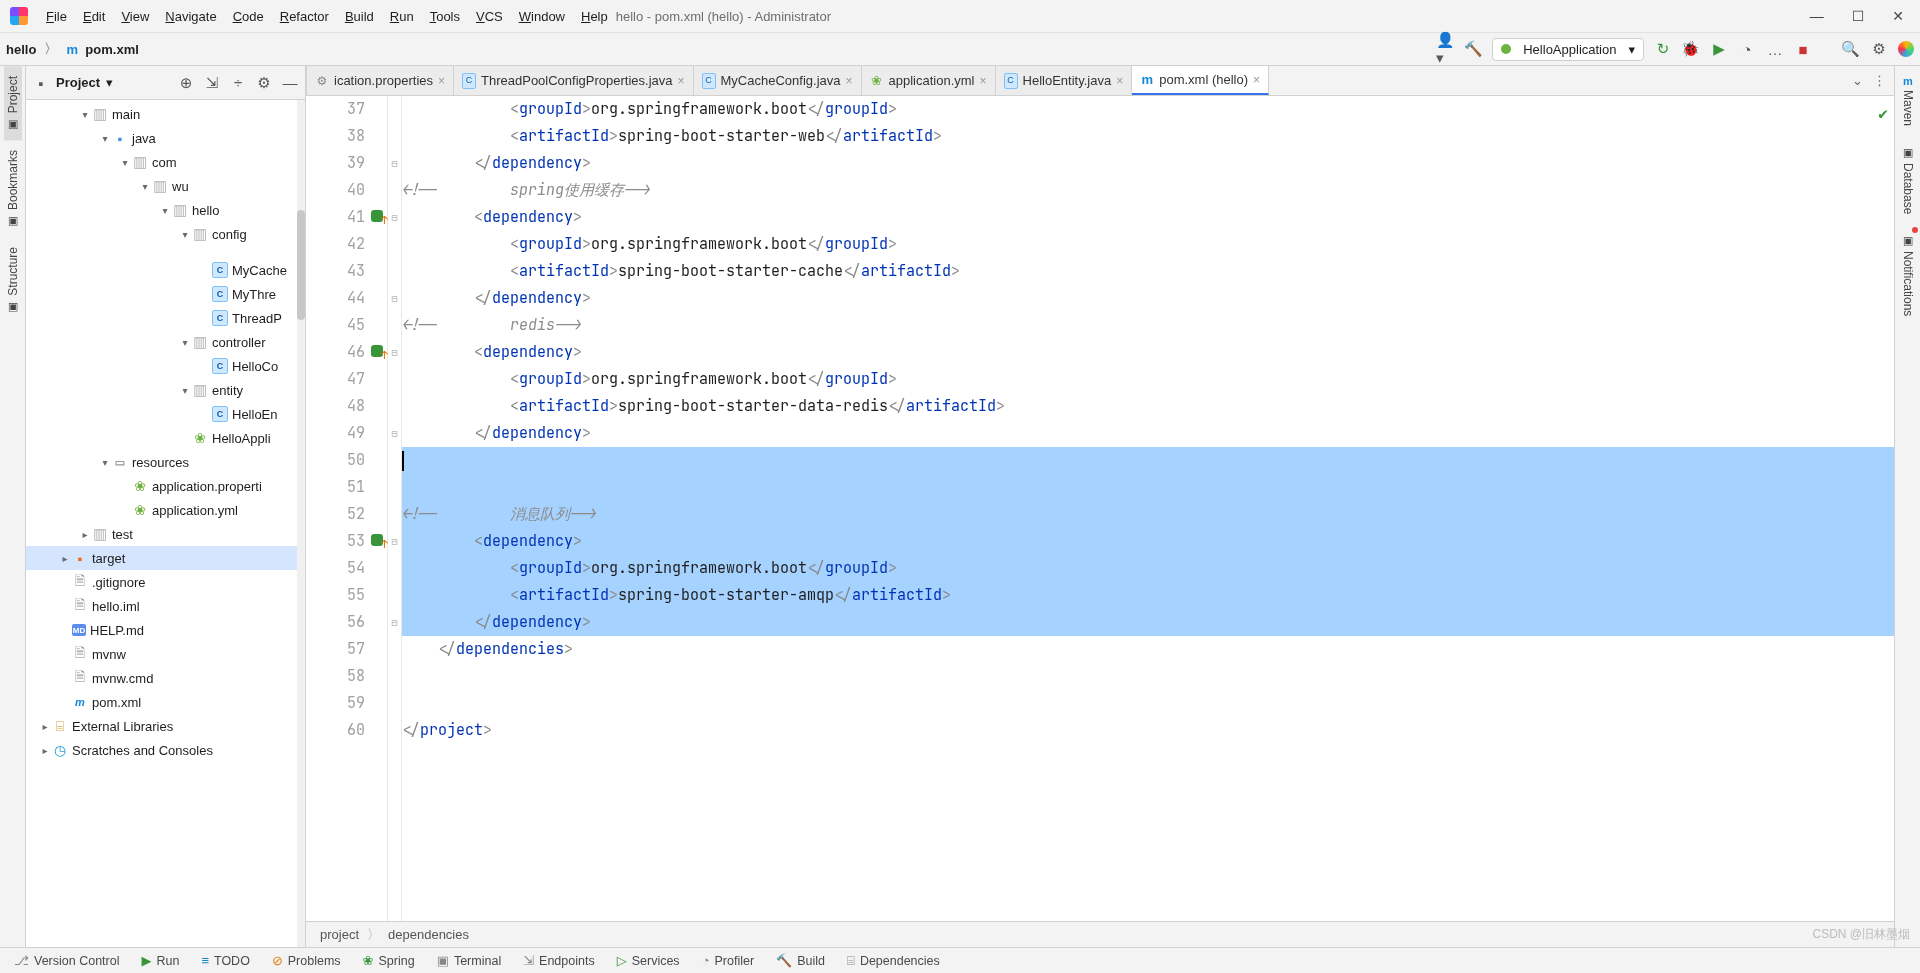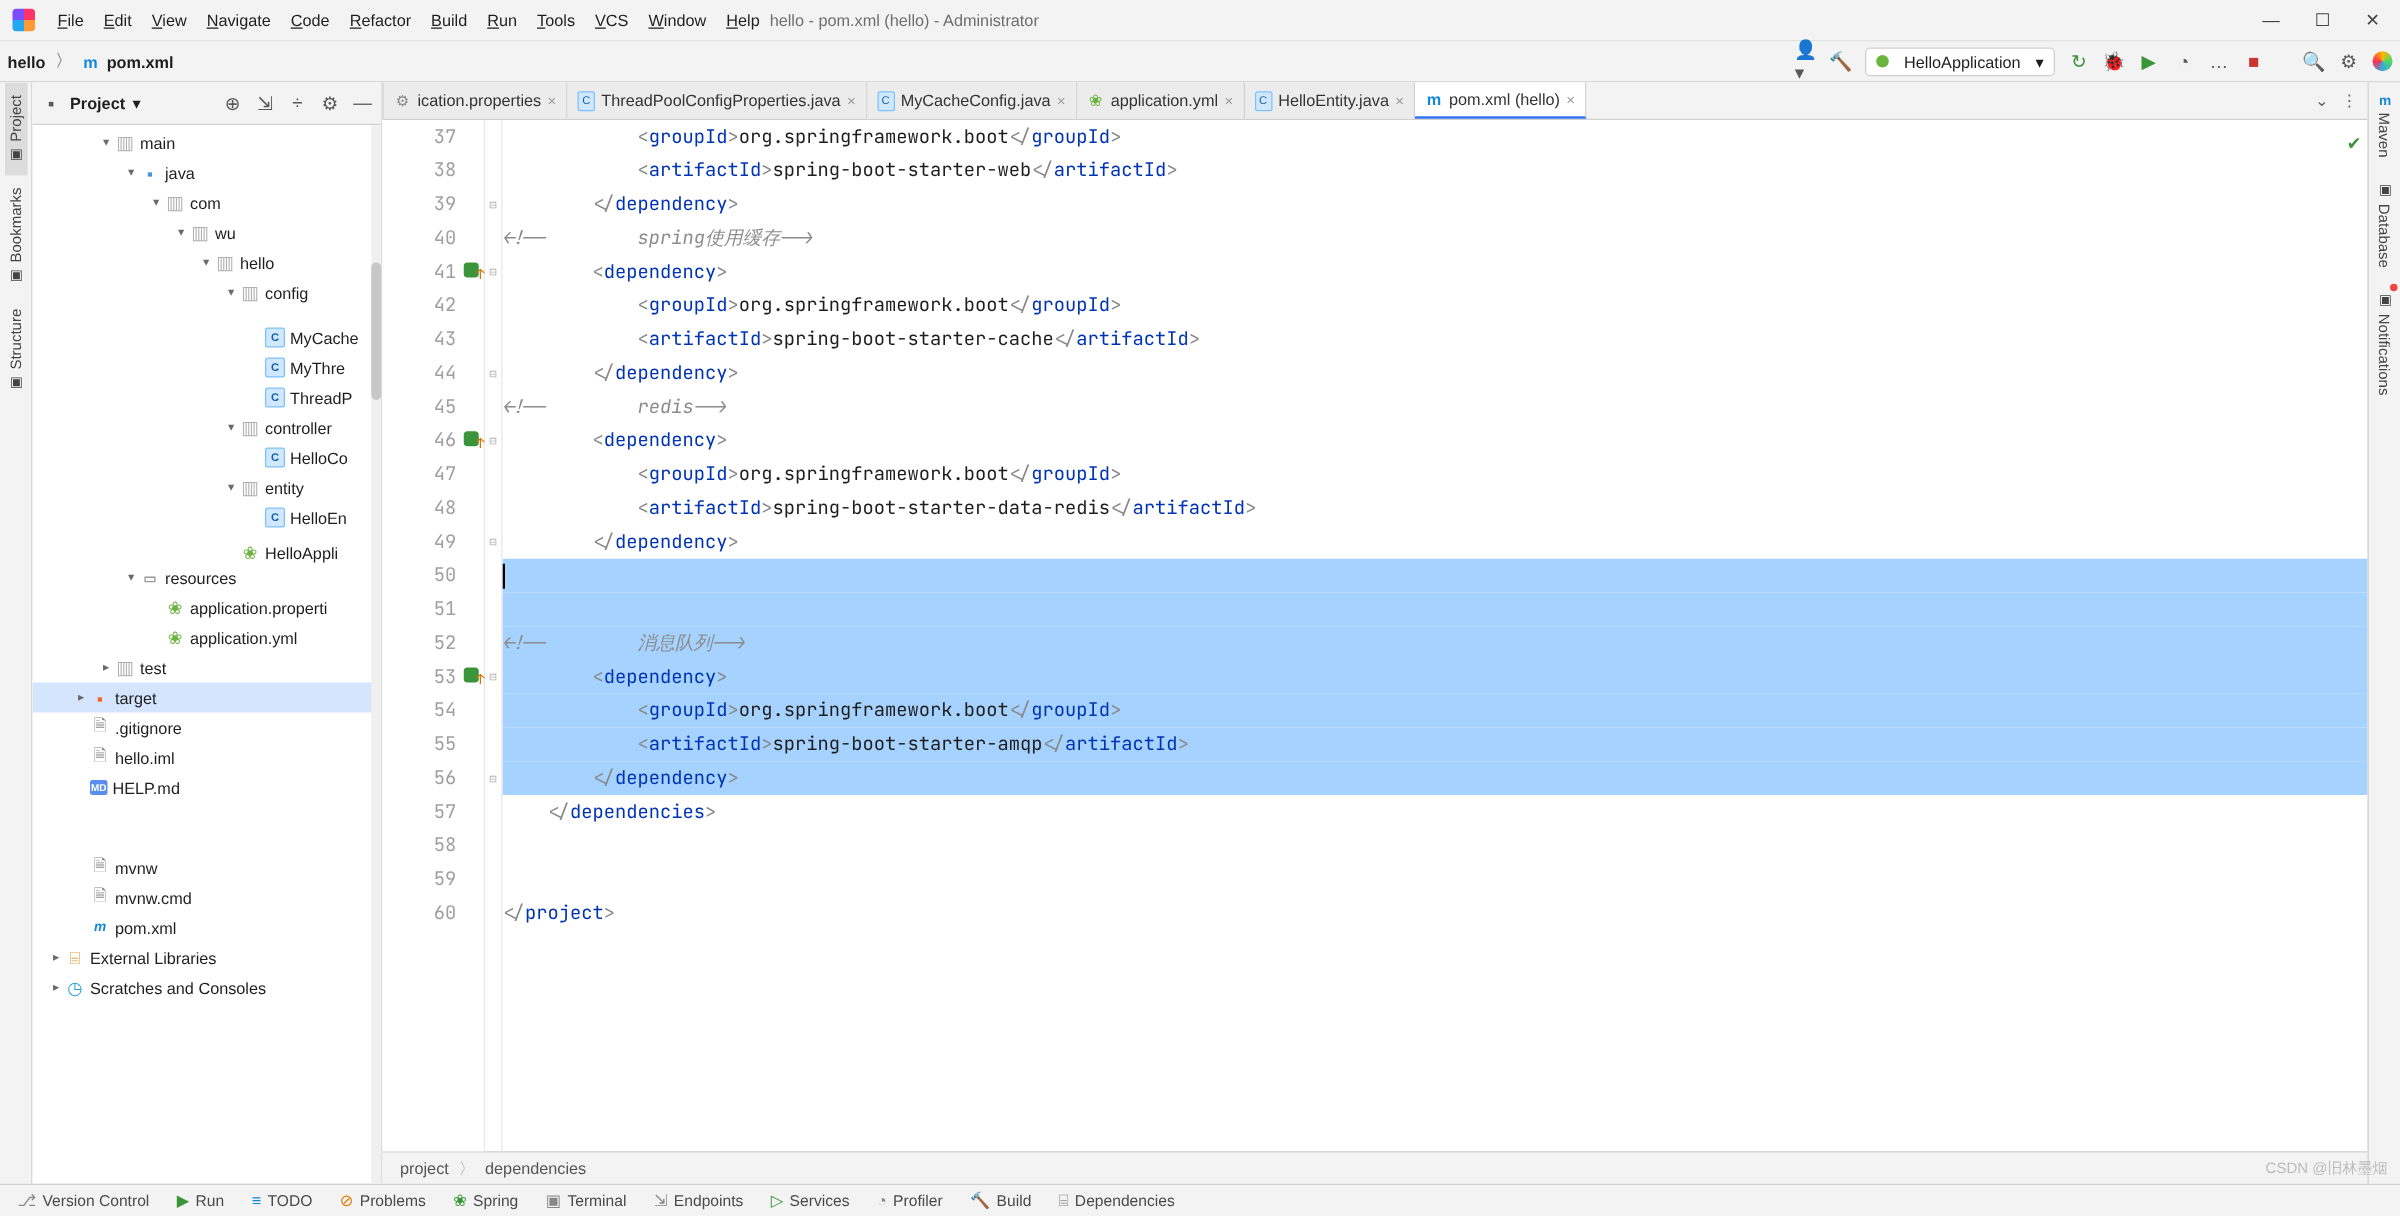--- a/index.html
+++ b/index.html
@@ -264,21 +264,21 @@
         <div class="node" style="padding-left: 152px;">
           <span class="tw">▾</span>
           <span class="ic fold"></span>
           <span>entity</span>
         </div>
         <div class="node" style="padding-left: 172px;">
           <span class="tw"></span>
           <span class="ic jclass"></span>
           <span>HelloEn</span>
         </div>
-        <div class="node" style="padding-left: 152px; align-items: flex-end;">
+        <div class="node" style="padding-left: 152px;">
           <span class="tw"></span>
           <span class="ic spring"></span>
           <span>HelloAppli</span>
         </div>
         <div class="node" style="padding-left: 72px;">
           <span class="tw">▾</span>
           <span class="ic res"></span>
           <span>resources</span>
         </div>
         <div class="node" style="padding-left: 92px;">
@@ -309,21 +309,21 @@
         <div class="node" style="padding-left: 32px;">
           <span class="tw"></span>
           <span class="ic file"></span>
           <span>hello.iml</span>
         </div>
         <div class="node" style="padding-left: 32px;">
           <span class="tw"></span>
           <span class="ic md"></span>
           <span>HELP.md</span>
         </div>
-        <div class="node" style="padding-left: 32px; margin-top: 40px;">
+        <div class="node" style="padding-left: 32px;">
           <span class="tw"></span>
           <span class="ic file"></span>
           <span>mvnw</span>
         </div>
         <div class="node" style="padding-left: 32px;">
           <span class="tw"></span>
           <span class="ic file"></span>
           <span>mvnw.cmd</span>
         </div>
         <div class="node" style="padding-left: 32px;">

